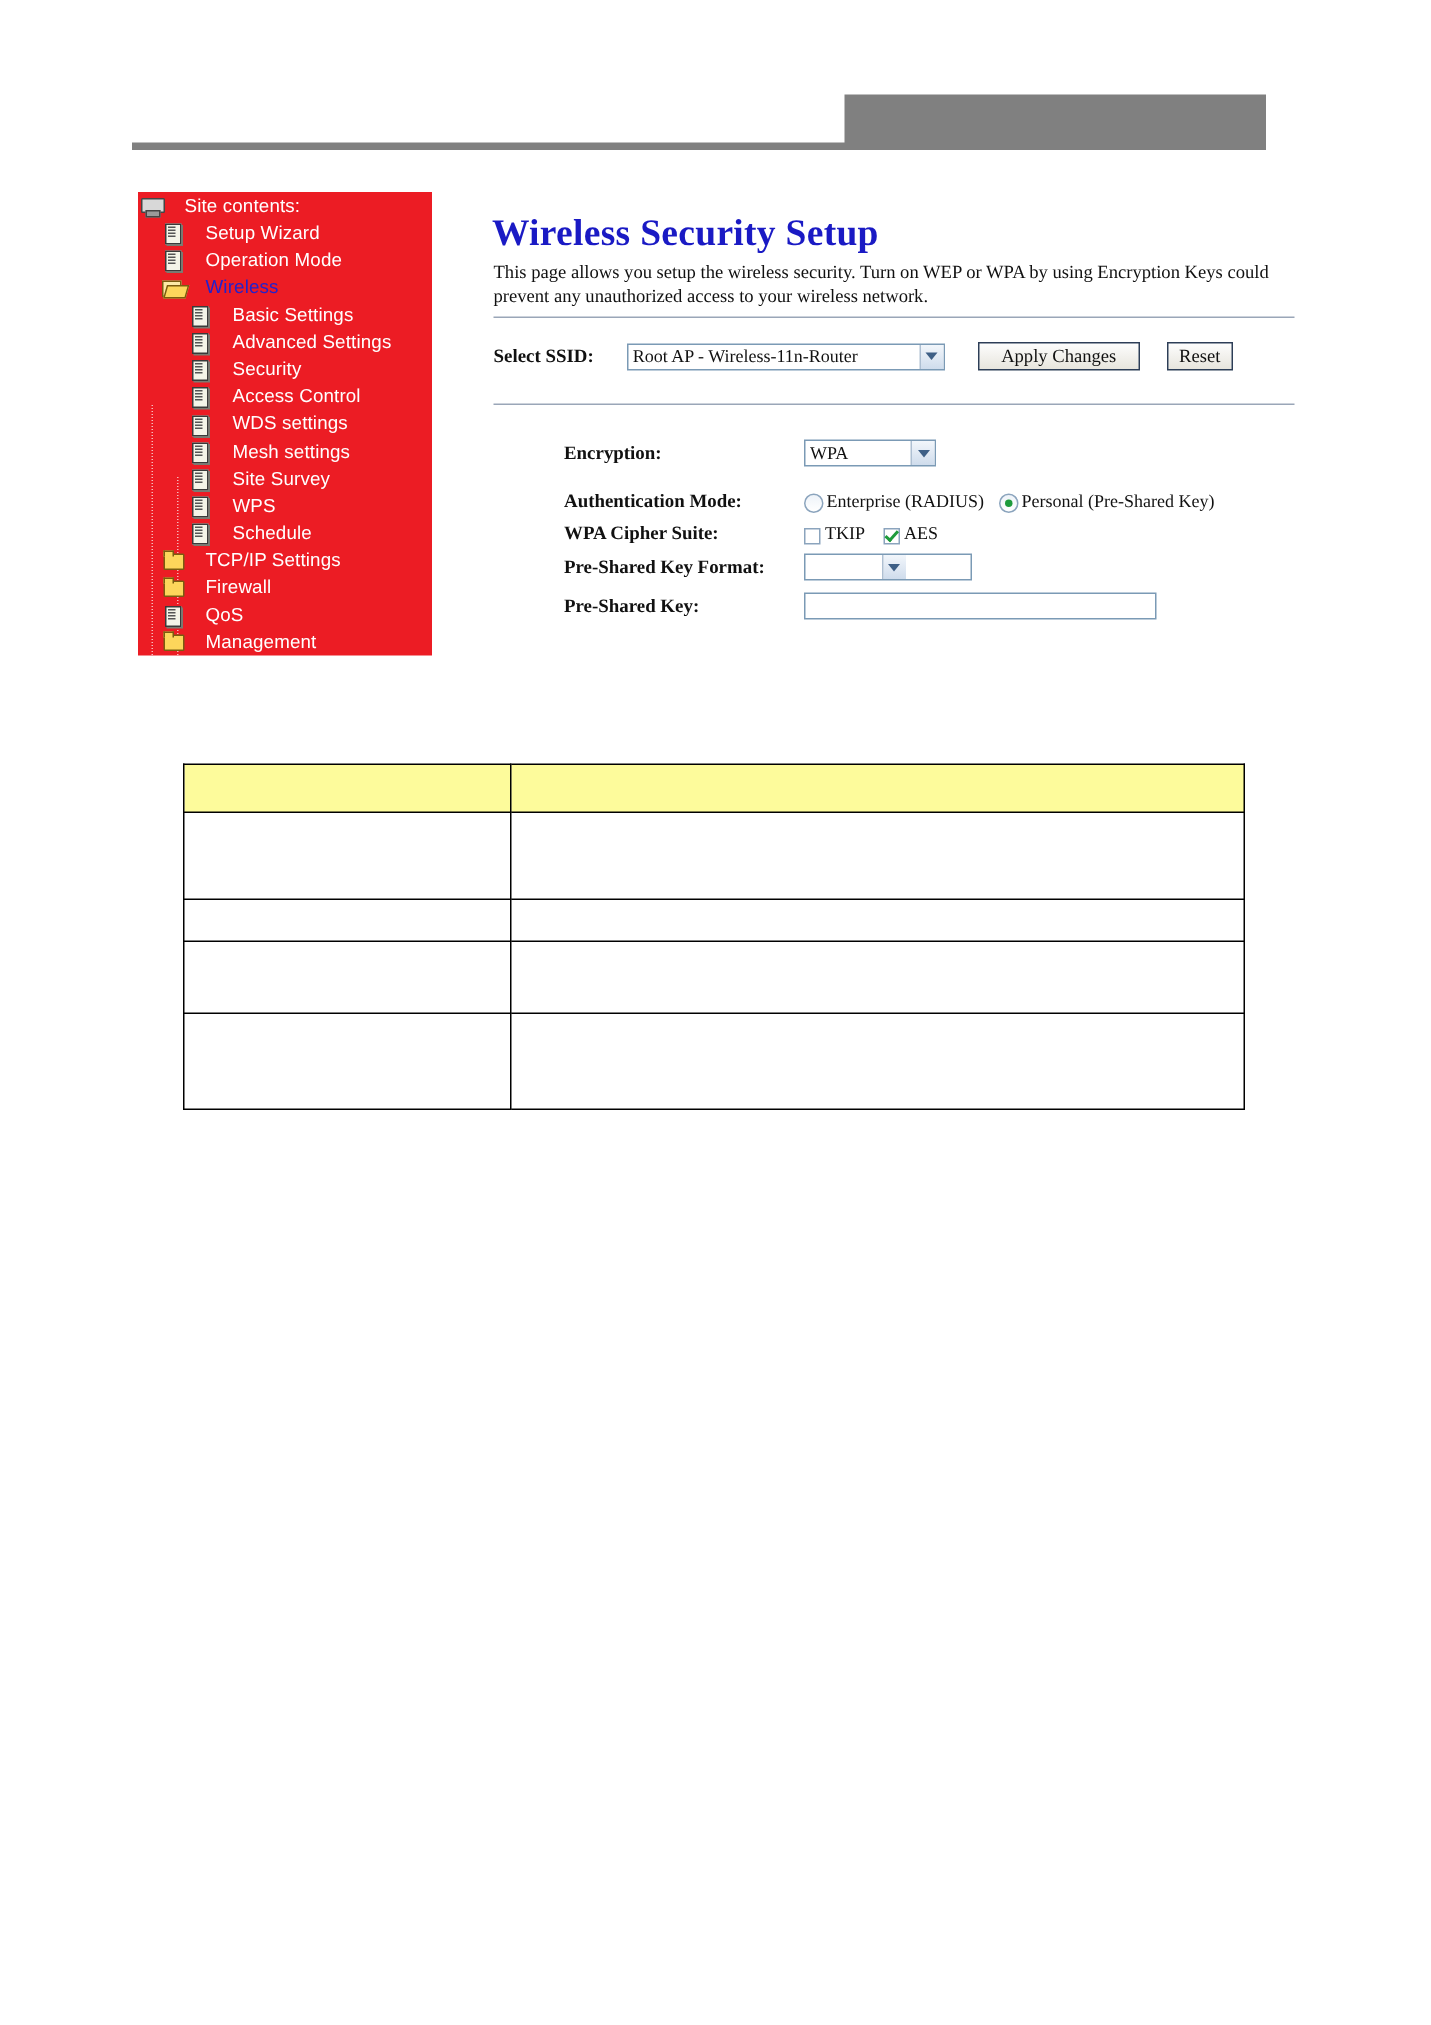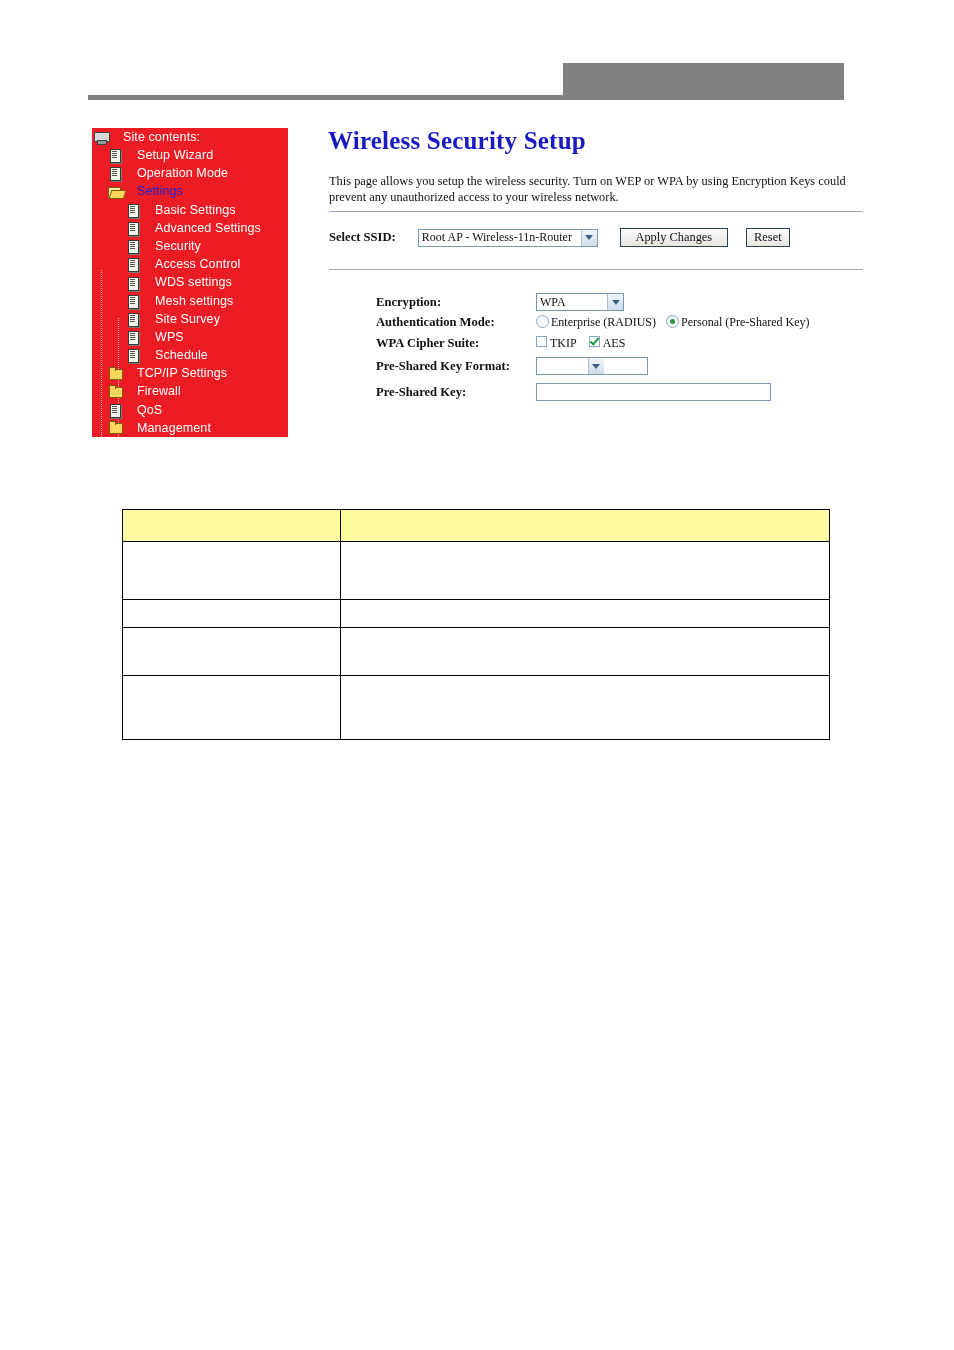--- a/index.html
+++ b/index.html
@@ -150,21 +150,21 @@
   
   #content {
     position: absolute;
     left: 288px; top: 118px;
     width: 576px; height: 319px;
     background: #ffffff;
     overflow: hidden;
   }
   #page-title {
     position: absolute;
-    left: 40px; top: 9px;
+    left: 40px; top: 24px;
     font-family: "Liberation Serif", serif;
     font-size: 25px;
     font-weight: bold;
     color: #1a1ac4;
     letter-spacing: 0.2px;
   }
   #page-desc {
     position: absolute;
     left: 41px; top: 56px;
     width: 534px;
@@ -249,21 +249,21 @@
     align-items: center;
     margin-bottom: 6px;
   }
   .flabel {
     width: 160px;
     flex: 0 0 160px;
     font-size: 12.6px;
     font-weight: bold;
     color: #111;
   }
-  .fctl { display: flex; align-items: flex-start; }
+  .fctl { display: flex; align-items: flex-end; }
 
   .radio {
     width: 11px; height: 11px;
     border-radius: 50%;
     border: 1px solid #8ba4bd;
     background: linear-gradient(to bottom,#eef3f9,#ffffff);
     display: inline-flex;
     align-items: center;
     justify-content: center;
     flex: 0 0 auto;
@@ -348,21 +348,21 @@
       <div class="tree-row lvl1">
         <span class="ico ico-page"></span>
         <span class="lbl">Setup Wizard</span>
       </div>
       <div class="tree-row lvl1">
         <span class="ico ico-page"></span>
         <span class="lbl">Operation Mode</span>
       </div>
       <div class="tree-row lvl1 current">
         <span class="ico ico-folder-open"></span>
-        <span class="lbl">Settings</span>
+        <span class="lbl">Wireless</span>
       </div>
       <div class="tree-row lvl2">
         <span class="ico ico-page"></span>
         <span class="lbl">Basic Settings</span>
       </div>
       <div class="tree-row lvl2">
         <span class="ico ico-page"></span>
         <span class="lbl">Advanced Settings</span>
       </div>
       <div class="tree-row lvl2">
@@ -414,33 +414,33 @@
 
 <div id="content">
 
   <div id="page-title">Wireless Security Setup</div>
   <div id="page-desc">This page allows you setup the wireless security. Turn on WEP or WPA by using Encryption Keys could prevent any unauthorized access to your wireless network.</div>
 
   <div class="hrule" id="rule-1"></div>
 
   <div id="ssid-row">
     <span id="ssid-label">Select SSID:</span>
-    <span class="sel" style="width:180px;">
+    <span class="sel" style="width:212px;">
       <span class="txt">Root AP - Wireless-11n-Router</span>
       <span class="arrowbox"></span>
     </span>
     <span class="btn" style="width:108px;margin-left:22px;">Apply Changes</span>
     <span class="btn" style="width:44px;margin-left:18px;">Reset</span>
   </div>
 
   <div class="hrule" id="rule-2"></div>
 
   <div id="fields">
 
-    <div class="frow" style="margin-bottom:4px;">
+    <div class="frow" style="margin-bottom:16px;">
       <span class="flabel">Encryption:</span>
       <span class="fctl">
         <span class="sel" style="width:88px;">
           <span class="txt">WPA</span>
           <span class="arrowbox"></span>
         </span>
       </span>
     </div>
 
     <div class="frow">

